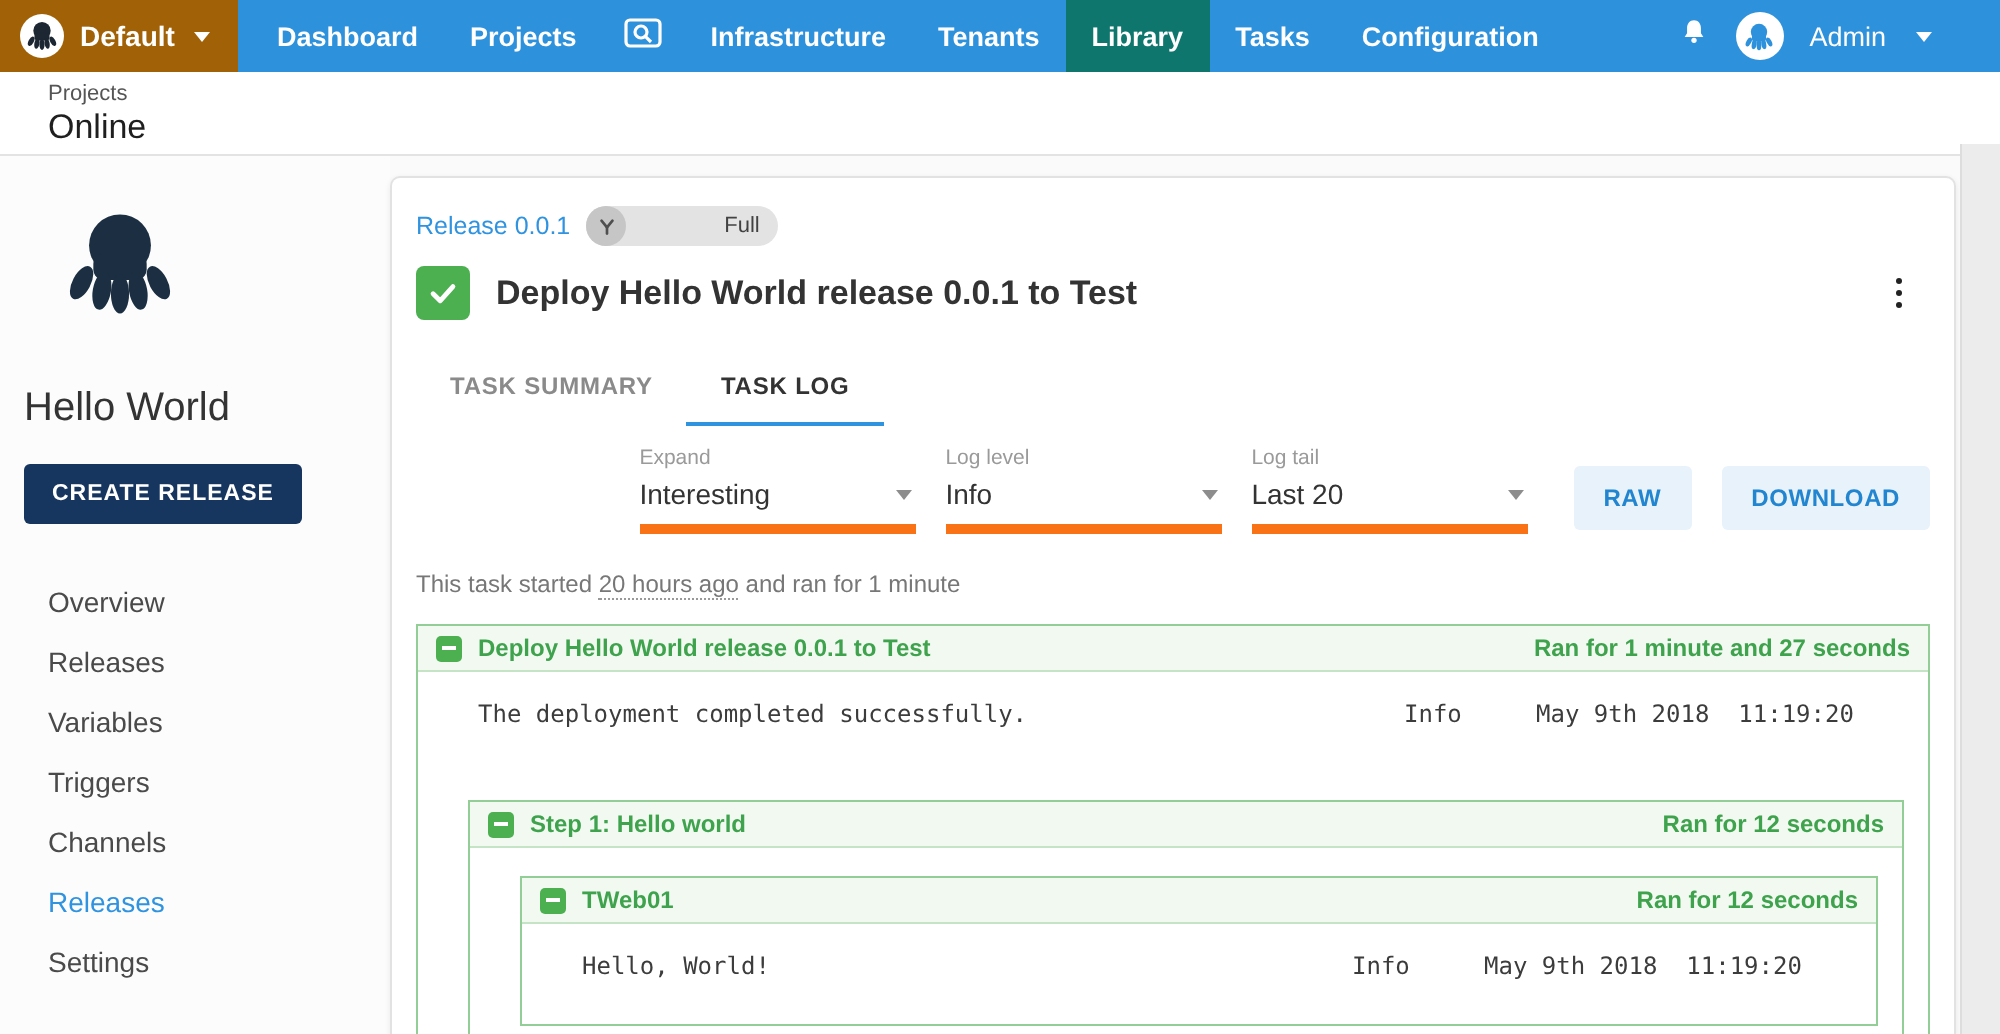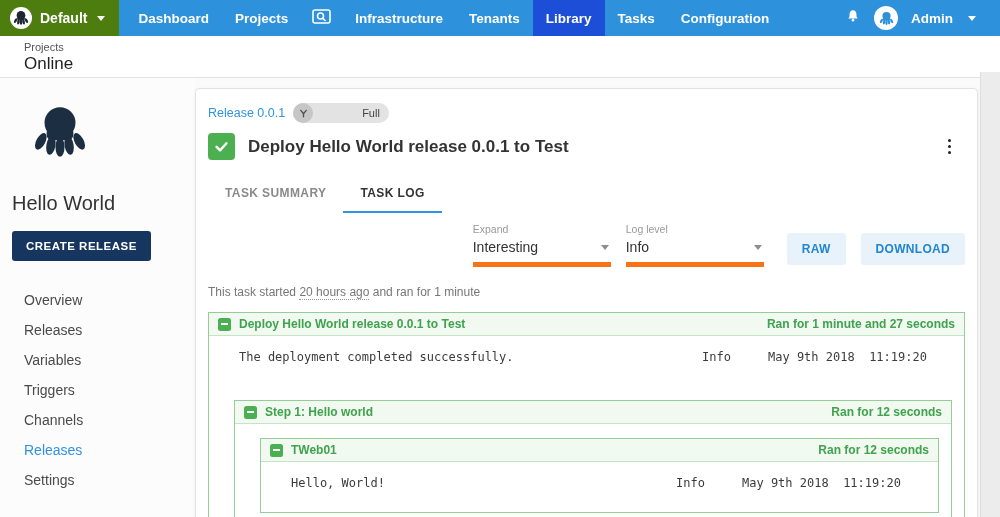--- a/index.html
+++ b/index.html
@@ -1,28 +1,28 @@
 <!DOCTYPE html>
 <html><head>
 <meta charset="utf-8">
 <style>
   * { box-sizing: border-box; margin: 0; padding: 0; }
   html,body { width:1000px; height:517px; overflow:hidden; }
   body { font-family:"Liberation Sans", sans-serif; background:#fafafa; position:relative; }
 
   
   .topnav { height:36px; background:#2e91dc; display:flex; align-items:stretch; }
-  .brand { background:#4d7c0f; display:flex; align-items:center; gap:8px; padding:0 14px 0 10px; color:#fff; font-weight:700; font-size:14px; cursor:pointer; }
+  .brand { background:#a16207; display:flex; align-items:center; gap:8px; padding:0 14px 0 10px; color:#fff; font-weight:700; font-size:14px; cursor:pointer; }
   .brand-logo { width:22px; height:22px; border-radius:50%; background:#fff; display:flex; align-items:center; justify-content:center; }
   .caret { width:0; height:0; border-left:4px solid transparent; border-right:4px solid transparent; border-top:5px solid #fff; margin-left:2px; }
   .nav-items { display:flex; align-items:stretch; margin-left:6px; }
   .nav-item { display:flex; align-items:center; padding:0 13px; color:#fff; font-weight:700; font-size:13.5px; cursor:pointer; }
-  .nav-item.active { background:#1d4ed8; }
+  .nav-item.active { background:#0f766e; }
   .nav-item.icon-only { padding:0 11px; }
-  .nav-right { margin-left:auto; display:flex; align-items:center; gap:13px; padding-right:24px; color:#fff; font-weight:700; font-size:13.5px; }
+  .nav-right { margin-left:auto; display:flex; align-items:center; gap:13px; padding-right:34px; color:#fff; font-weight:400; font-size:13.5px; }
   .avatar { width:24px; height:24px; border-radius:50%; background:#fff; display:flex; align-items:center; justify-content:center; }
 
   
   .crumbbar { height:42px; background:#fff; border-bottom:1px solid #e3e3e3; padding:5px 0 0 24px; }
   .crumb-section { font-size:11px; color:#555; }
   .crumb-title { font-size:17px; color:#1f1f1f; margin-top:1px; }
 
   
   .page { display:flex; height:439px; background:#fafafa; }
   .sidebar { width:195px; background:#fcfcfc; padding:14px 12px 0; flex:none; }
@@ -204,20 +204,25 @@
 
     <div class="filter-row">
       <div class="select">
         <div class="flabel">Expand</div>
         <div class="fvalue">Interesting</div>
         <span class="fcaret"></span>
       </div>
       <div class="select">
         <div class="flabel">Log level</div>
         <div class="fvalue">Info</div>
+        <span class="fcaret"></span>
+      </div>
+      <div class="select">
+        <div class="flabel">Log tail</div>
+        <div class="fvalue">Last 20</div>
         <span class="fcaret"></span>
       </div>
       <button class="btn-flat first">RAW</button>
       <button class="btn-flat">DOWNLOAD</button>
     </div>
 
     <div class="status-line"><span>This task started </span><span class="status-ago">20 hours ago</span><span> and ran for 1 minute</span></div>
 
     <div class="log-wrap">
       <div class="node">

